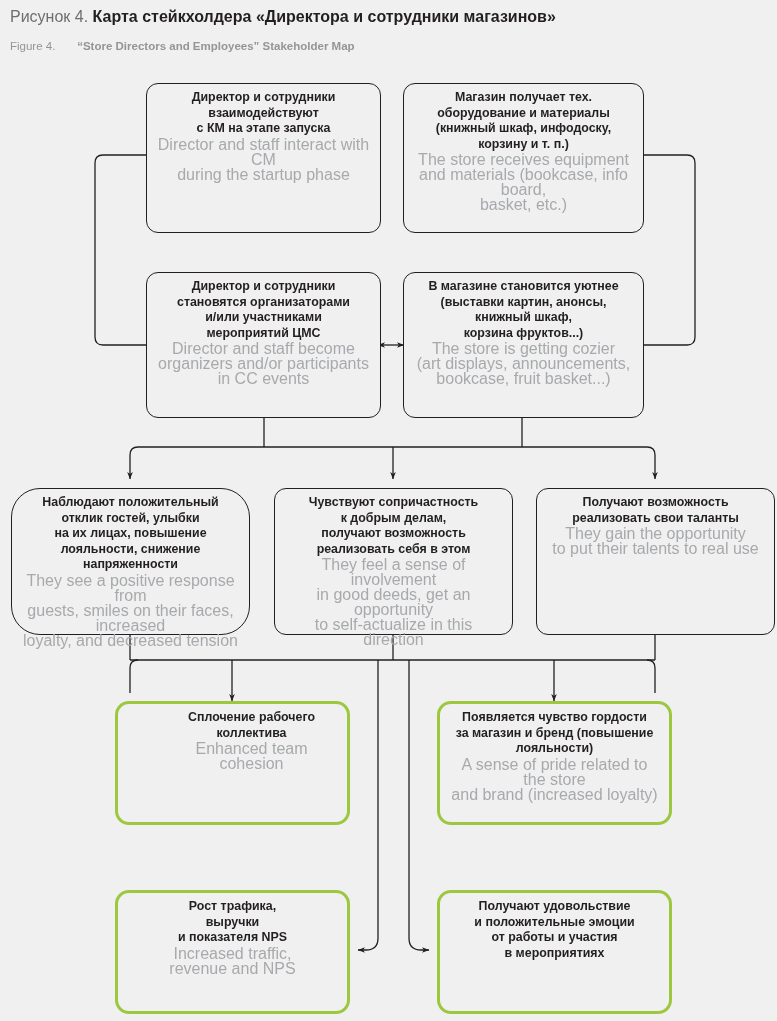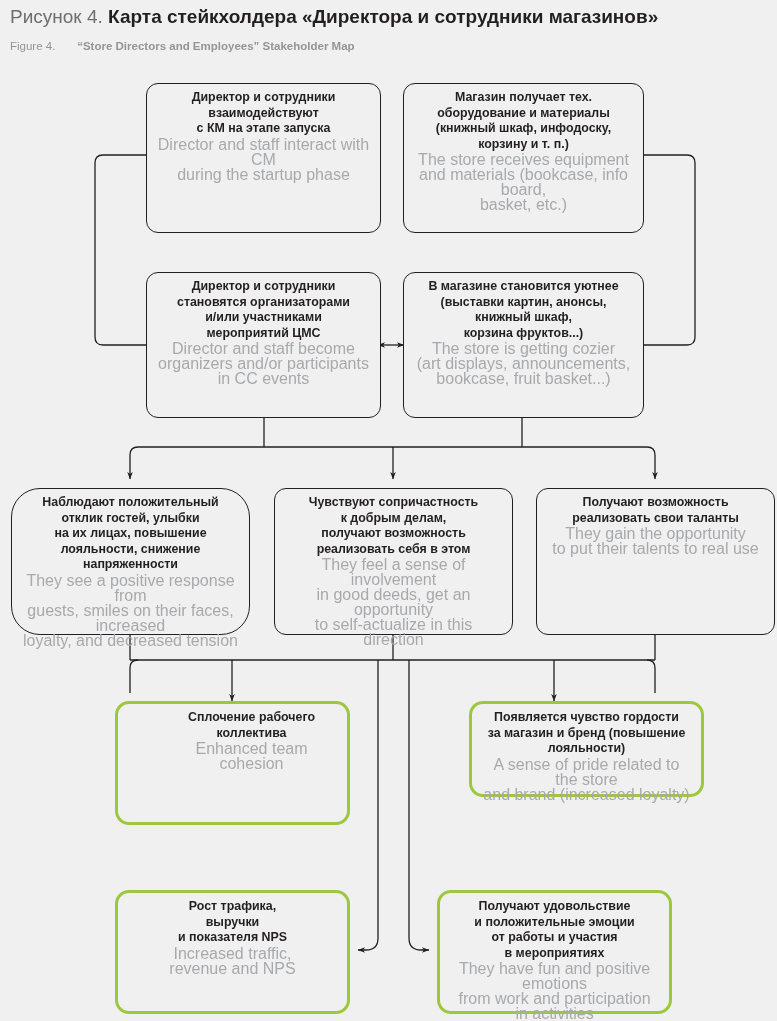--- a/index.html
+++ b/index.html
@@ -7,21 +7,21 @@
     width:777px;height:1021px;
     background:#f0f0f0;
     font-family:"Liberation Sans","DejaVu Sans",sans-serif;
     position:relative;overflow:hidden;
     color:#231f20;
   }
   #diagram-root{position:absolute;inset:0;}
 
   
   .caption{position:absolute;left:10px;top:8px;width:757px;}
-  .cap-ru{font-size:19px;line-height:17px;white-space:nowrap;}
+  .cap-ru{font-size:16px;line-height:17px;white-space:nowrap;}
   .cap-ru .cap-label{color:#6d6e71;font-weight:400;}
   .cap-ru .cap-text{color:#231f20;font-weight:700;}
   .cap-en{font-size:11.5px;line-height:16px;color:#939598;white-space:nowrap;margin-top:13px;}
   .cap-en .cap-label-en{display:inline-block;width:64px;}
   .cap-en .cap-text-en{font-weight:700;color:#939598;}
 
   
   #links{position:absolute;left:0;top:0;width:777px;height:1021px;}
 
   
@@ -189,21 +189,21 @@
   </div>
 
   <div class="node green" style="left:115px;top:701px;width:235px;height:124px;padding-left:48px;">
     <div class="inner">
       <div class="ru">Сплочение рабочего коллектива</div>
       <div class="en">Enhanced team
 cohesion</div>
     </div>
   </div>
 
-  <div class="node green" style="left:437px;top:701px;width:235px;height:96px;margin-left:32px;">
+  <div class="node green" style="left:437px;top:701px;width:235px;height:124px;">
     <div class="inner">
       <div class="ru">Появляется чувство гордости
 за магазин и бренд (повышение
 лояльности)</div>
       <div class="en">A sense of pride related to the store
 and brand (increased loyalty)</div>
     </div>
   </div>
 
   <div class="node green" style="left:115px;top:890px;width:235px;height:124px;">
@@ -215,19 +215,16 @@
 revenue and NPS</div>
     </div>
   </div>
 
   <div class="node green" style="left:437px;top:890px;width:235px;height:124px;">
     <div class="inner">
       <div class="ru">Получают удовольствие
 и положительные эмоции
 от работы и участия
 в мероприятиях</div>
-      <div class="en">They have fun and positive emotions
-from work and participation
-in activities</div>
     </div>
   </div>
 
 </div>
 
 </body></html>

